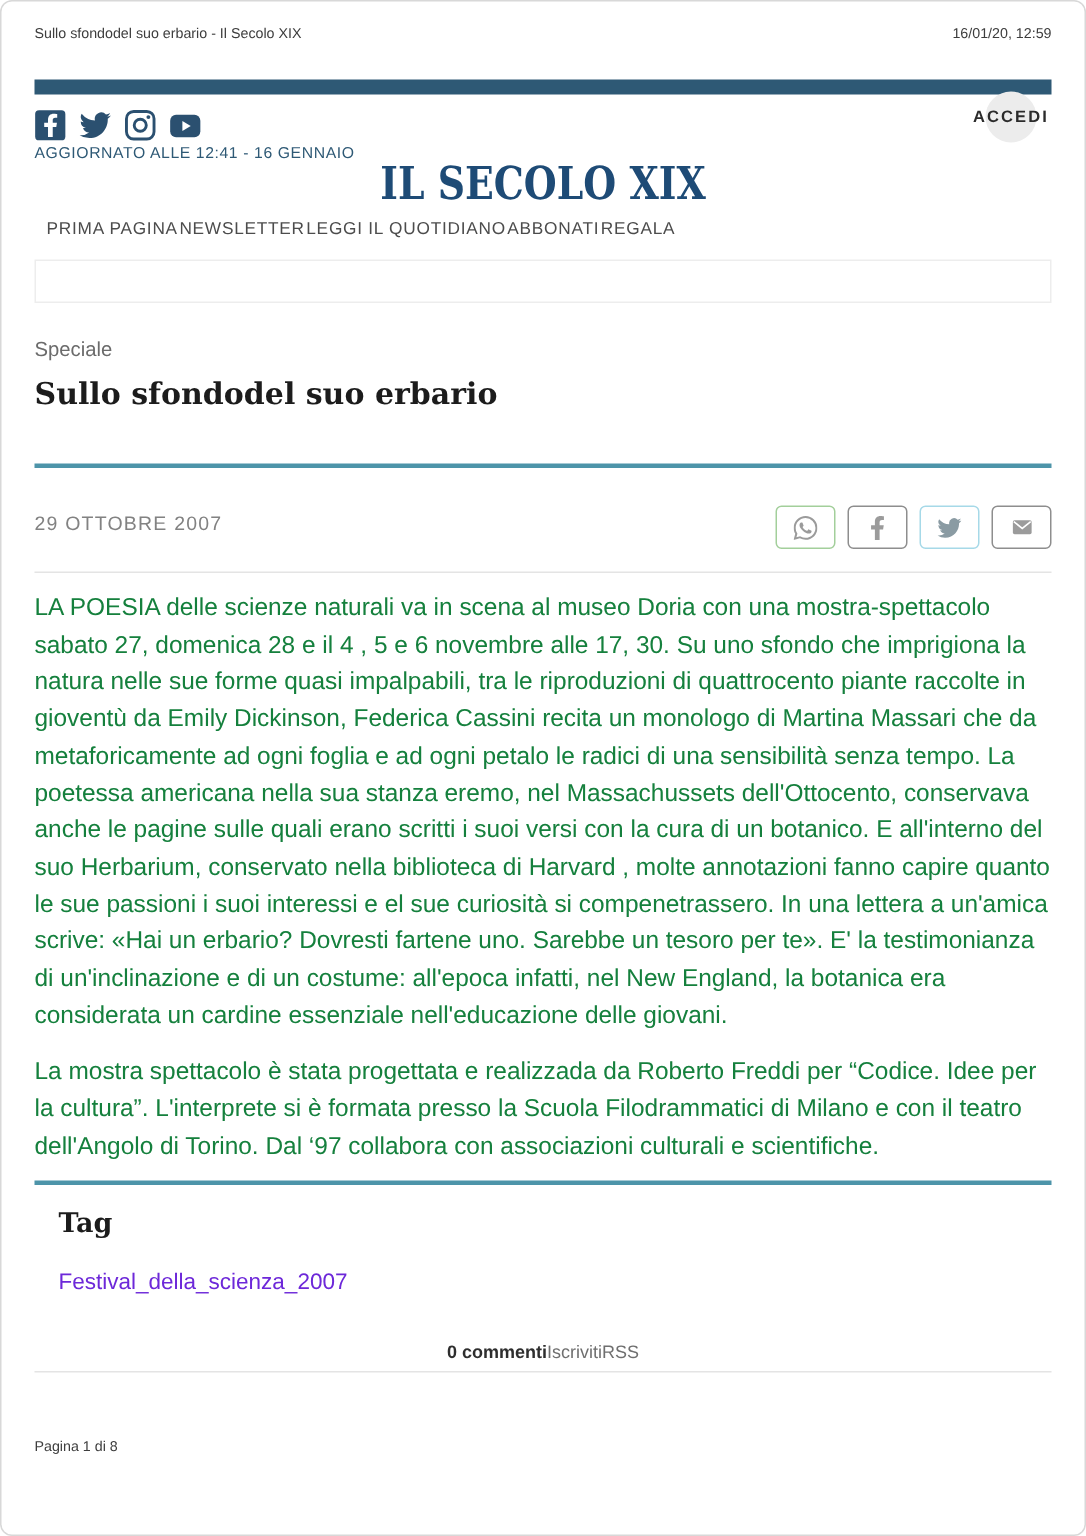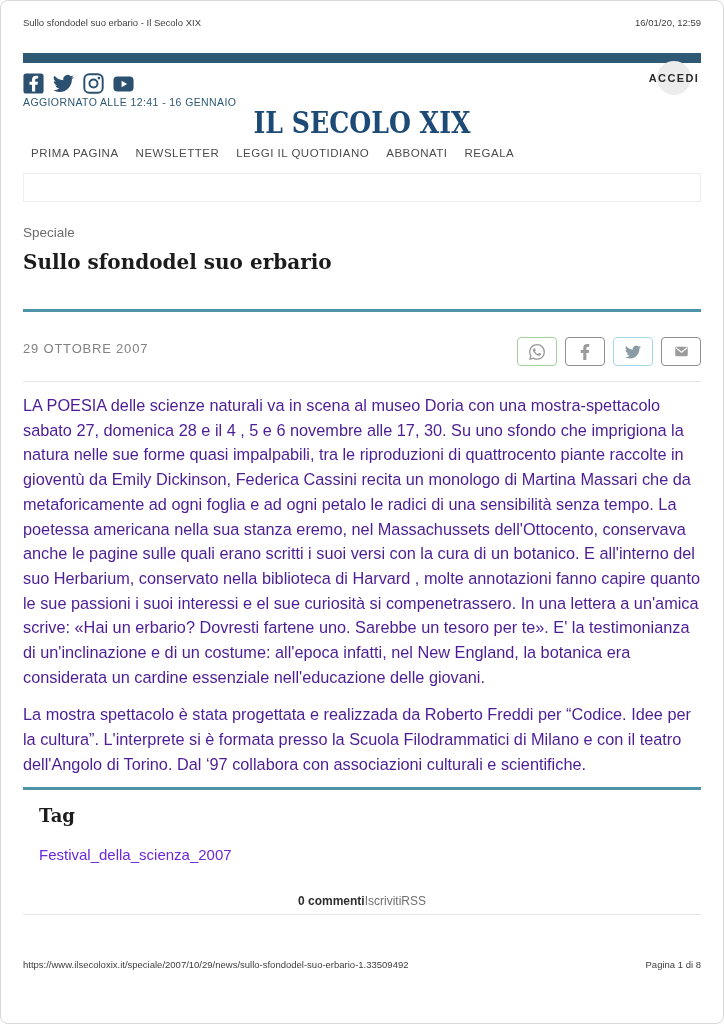--- a/index.html
+++ b/index.html
@@ -25,21 +25,21 @@
   .sicon svg { display:block; }
   .accedi { top:59px; right:14px; width:70px; height:36px; display:flex; align-items:center;
     justify-content:center; cursor:pointer; }
   .avatar-circle { position:absolute; left:50%; top:50%; width:34px; height:34px; margin:-17px 0 0 -17px;
     border-radius:50%; background:#ececec; }
   .accedi-label { position:relative; font-size:11px; font-weight:700; letter-spacing:1.4px; color:#2b2b2b; }
   .updated { top:95px; left:22px; font-size:10.5px; letter-spacing:0.4px; color:#2e5975; }
   .logo { top:105px; left:0; right:0; text-align:center;
     font-family:"DejaVu Serif", serif; font-weight:700; font-size:28px; color:#1e4b76;
     transform:scale(0.9,1.08); letter-spacing:0px; cursor:pointer; }
-  .nav { top:146px; left:30px; display:flex; gap:17px; font-size:11.5px; letter-spacing:0.5px;
+  .nav { top:146px; left:30px; display:flex; gap:1px; font-size:11.5px; letter-spacing:0.5px;
     color:#4c4c4c; }
   .nav a { color:#4c4c4c; text-decoration:none; cursor:pointer; }
   .ad-box { top:172px; left:22px; right:22px; height:29px; border:1px solid #ededed; background:#fff; }
 
   
   .section-label { top:224px; left:22px; font-size:13.5px; color:#6b6b6b; cursor:pointer; }
   .article-title { top:249px; left:22px; font-family:"DejaVu Serif", serif; font-weight:700;
     font-size:20px; color:#1c1c1c; }
   .rule { left:22px; right:22px; }
   .rule.teal { height:3px; background:#4d94a9; }
@@ -47,21 +47,21 @@
   .r1 { top:308px; } .r2 { top:380px; } .r3 { top:786px; } .r4 { top:913px; }
   .article-date { top:340px; left:22px; font-size:13px; letter-spacing:0.8px; color:#828282; }
   .share-row { top:336px; right:22px; display:flex; gap:8px; }
   .share-btn { width:40px; height:29px; border-radius:4px; background:#fff; display:flex;
     align-items:center; justify-content:center; cursor:pointer; border:1.5px solid #8e8e8e; }
   .share-btn.whatsapp { border-color:#a3cf9b; }
   .share-btn.twitter  { border-color:#a6d9e8; }
   .share-btn svg { display:block; }
 
   
-  .article-body { top:392px; left:22px; width:680px; font-size:16.3px; line-height:24.7px; color:#4c1d95; }
+  .article-body { top:392px; left:22px; width:680px; font-size:16.3px; line-height:24.7px; color:#15803d; }
   .article-body p + p { margin-top:13px; }
 
   
   .tag-heading { top:804px; left:38px; font-family:"DejaVu Serif", serif; font-weight:700;
     font-size:18px; color:#1c1c1c; }
   .tag-item { top:845px; left:38px; font-size:15px; color:#6d28d9; text-decoration:none; cursor:pointer; }
   .comments-row { top:893px; left:22px; right:22px; display:flex; justify-content:center;
     align-items:center; }
   .comments-count { font-size:12px; font-weight:700; color:#2e2e2e; }
   .comments-links { display:flex; font-size:12px; color:#6f6f6f; }
@@ -170,15 +170,14 @@
   <span class="comments-count">0 commenti</span>
   <span class="comments-links">
     <a>Iscriviti</a>
     <a>RSS</a>
   </span>
 </div>
 
 <div class="abs rule light r4"></div>
 
 <footer class="abs print-footer">
-  <span>https://www.ilsecoloxix.it/speciale/2007/10/29/news/sullo-sfondodel-suo-erbario-1.33509492</span>
   <span>Pagina 1 di 8</span>
 </footer>
 
 </body></html>

